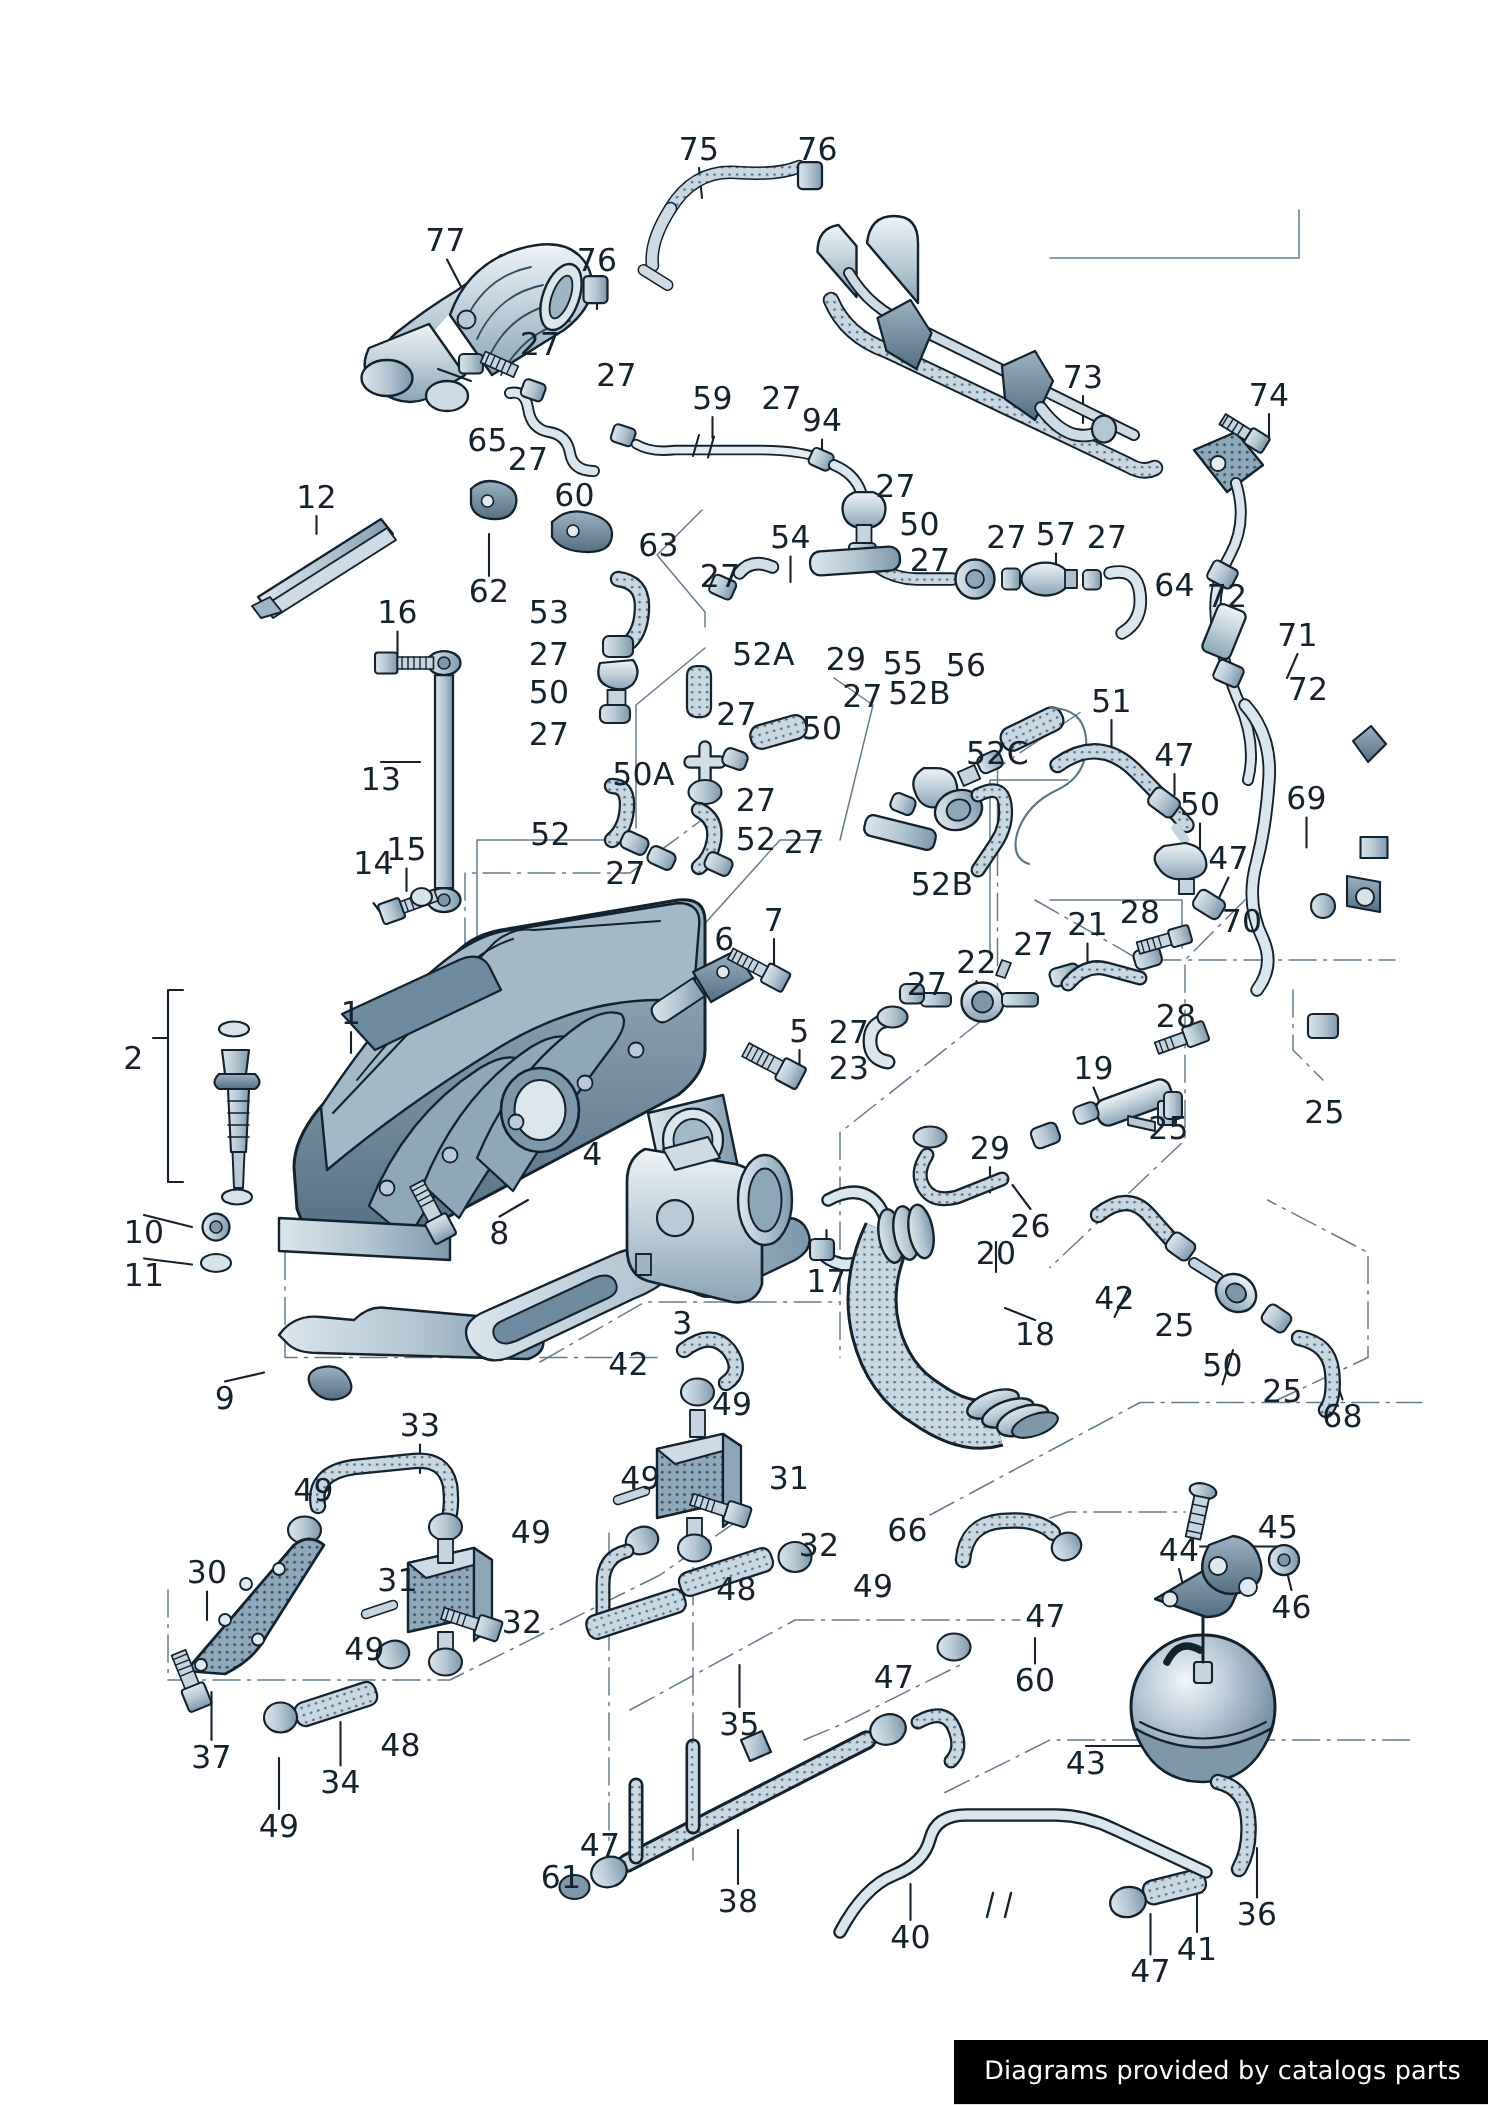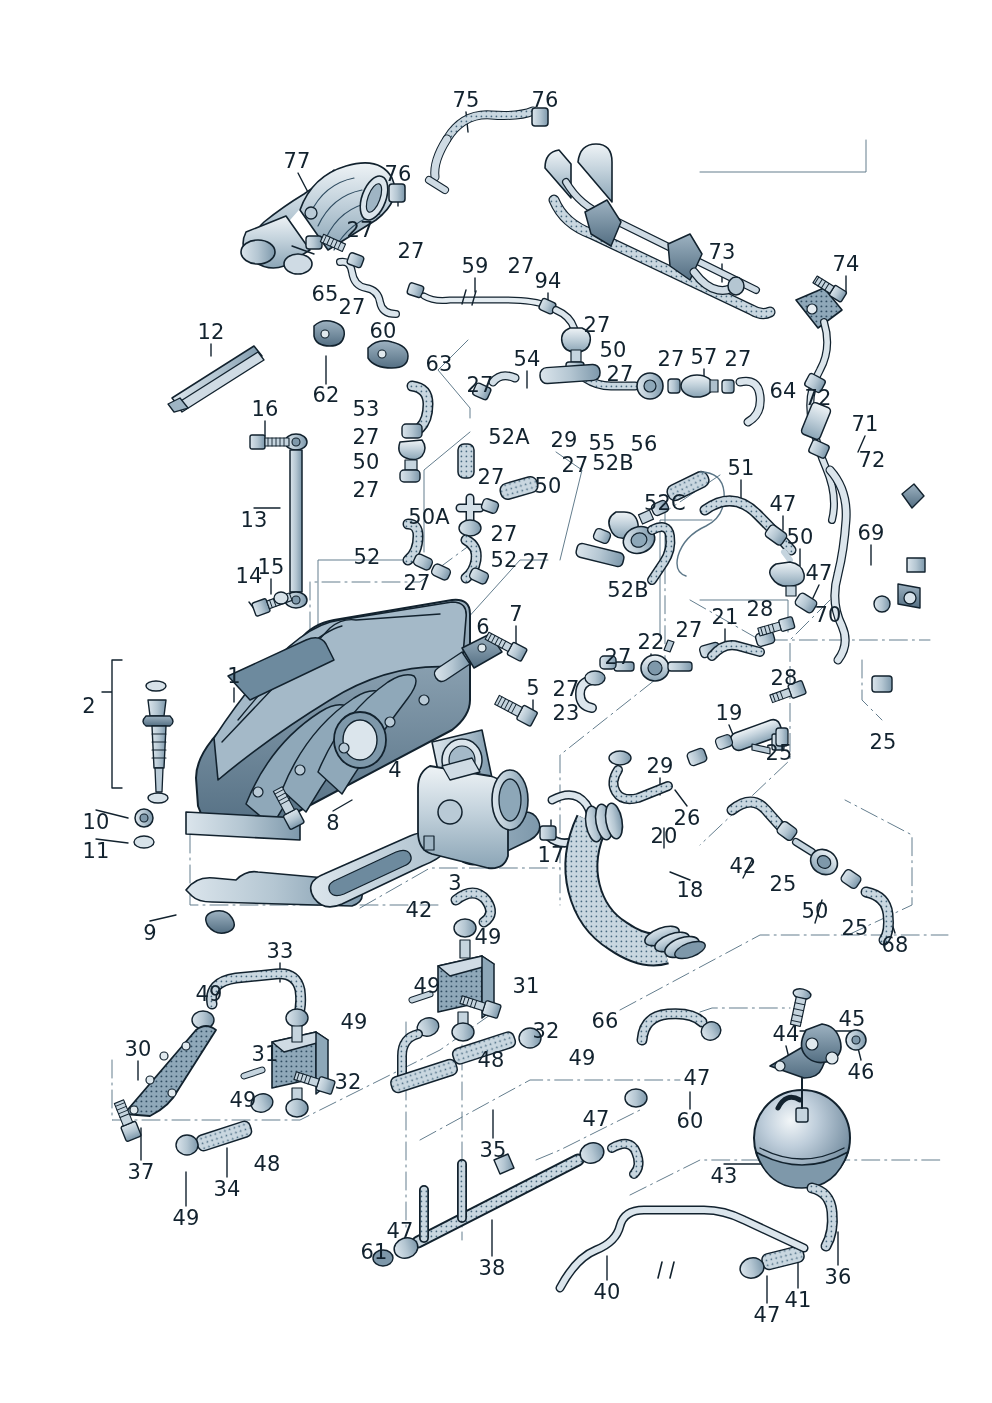--- a/index.html
+++ b/index.html
@@ -791,14 +791,17 @@
       <div class="lbl" style="left: 186px; top: 1218px;">49</div>
       <div class="lbl" style="left: 400px; top: 1231px;">47</div>
       <div class="lbl" style="left: 374px; top: 1252px;">61</div>
       <div class="lbl" style="left: 492px; top: 1268px;">38</div>
       <div class="lbl" style="left: 838px; top: 1277px;">36</div>
       <div class="lbl" style="left: 607px; top: 1292px;">40</div>
       <div class="lbl" style="left: 798px; top: 1300px;">41</div>
       <div class="lbl" style="left: 767px; top: 1315px;">47</div>
     </div>
 
+  <div id="watermark">
+    <span>Diagrams provided by catalogs parts</span>
+  </div>
 
 </div>
 
 </body></html>

